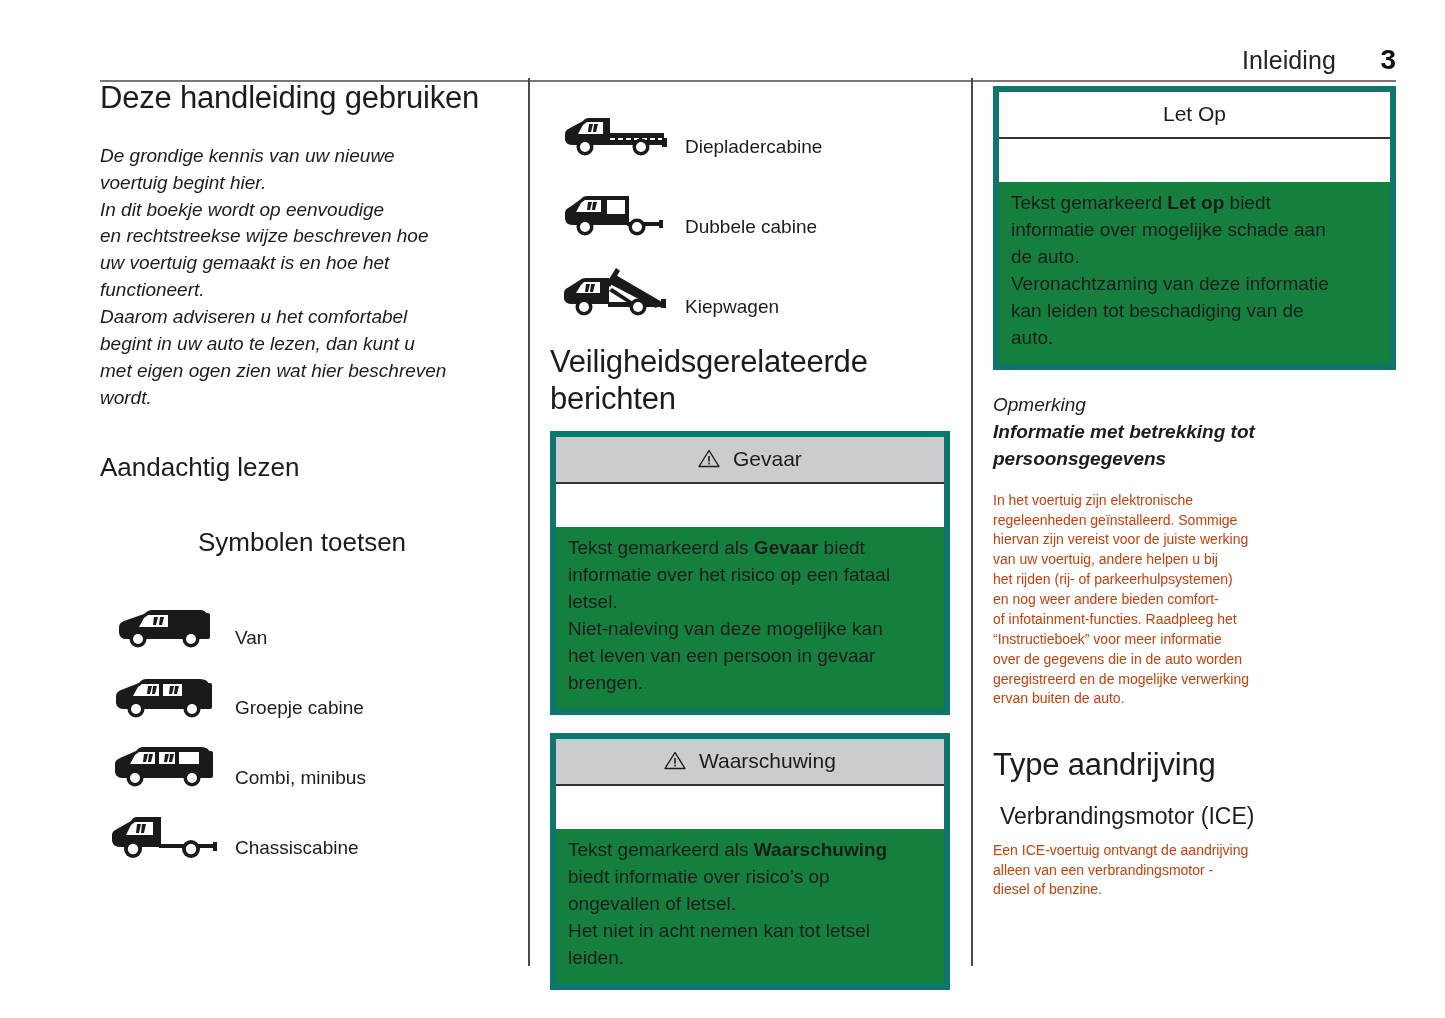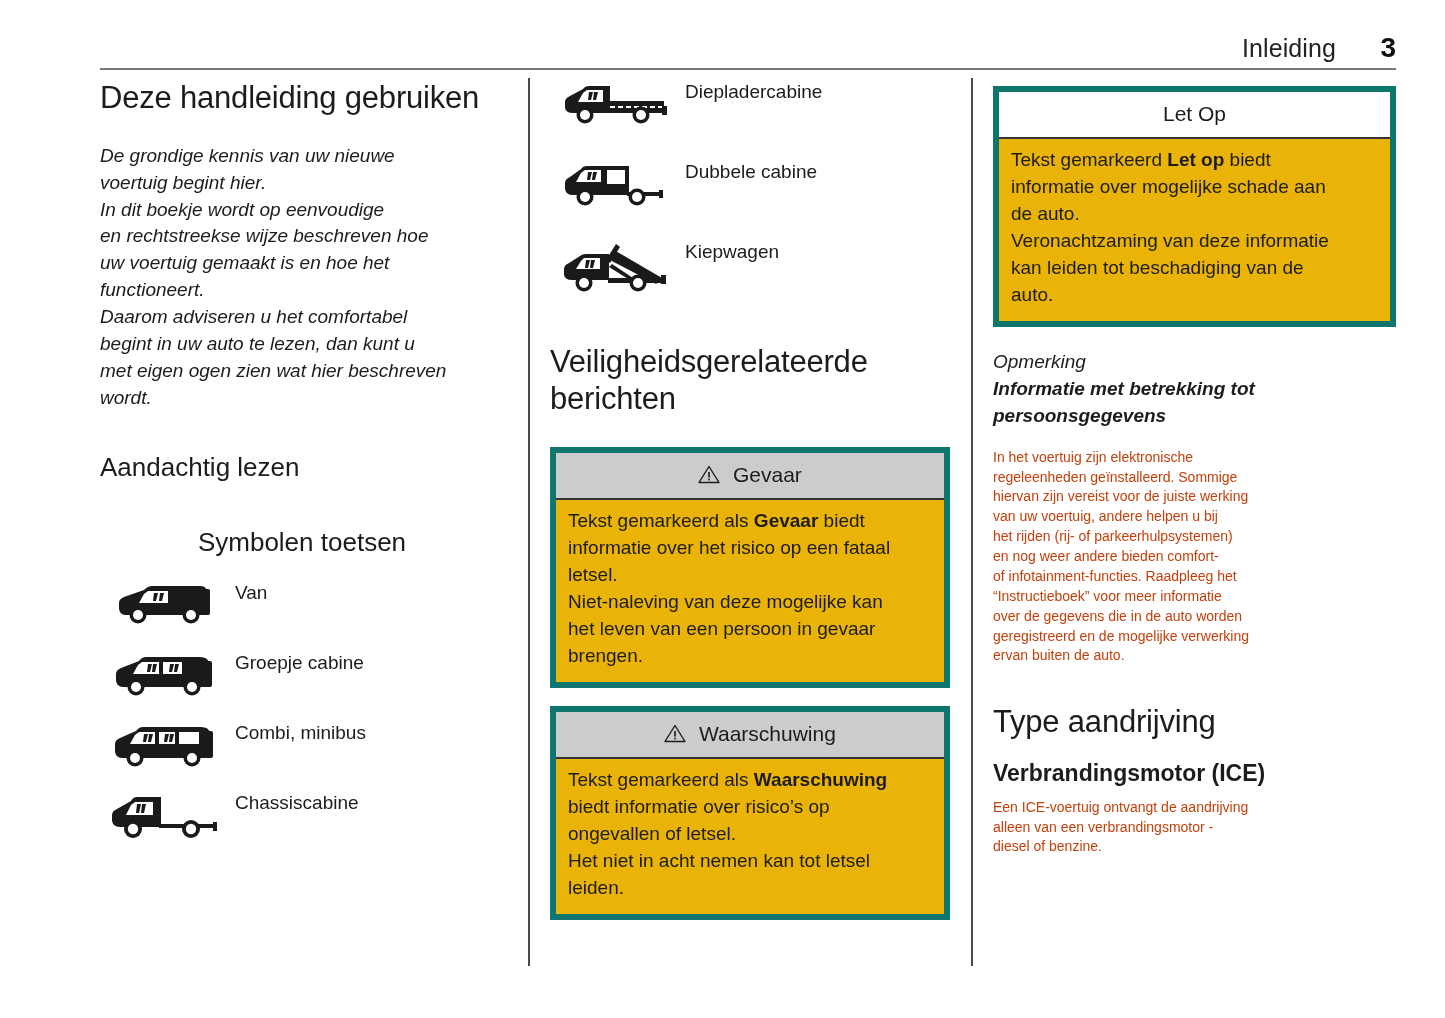--- a/index.html
+++ b/index.html
@@ -21,21 +21,21 @@
     position: absolute;
     left: 0; top: 0;
     width: 1445px;
     height: 1018px;
   }
 
   
   #header {
     position: absolute;
     left: 100px;
-    top: 34px;
+    top: 46px;
     width: 1296px;
     height: 36px;
     text-decoration: underline;
   }
   #header .hdr-line {
     position: absolute;
     left: 0;
     top: 34px;
     width: 1296px;
     height: 2px;
@@ -90,23 +90,23 @@
   }
   h2.h-sub {
     font-size: 26px;
     font-weight: normal;
     line-height: 1.2;
     margin: 0 0 14px 0;
     color: #1c1c1c;
   }
   h3.h-small {
     font-size: 21px;
-    font-weight: bold;
+    font-weight: normal;
     line-height: 1.25;
-    margin: 0 0 8px 0;
+    margin: 0 0 8px 7px;
     color: #1c1c1c;
   }
 
   
   p.body-text {
     font-size: 14px;
     line-height: 1.42;
     margin: 0;
     color: #c2410c;
   }
@@ -114,21 +114,21 @@
     font-size: 19px;
     line-height: 1.42;
     margin: 0;
     font-style: italic;
     color: #1c1c1c;
   }
 
   
   .sym-row {
     display: flex;
-    align-items: flex-start;
+    align-items: flex-end;
     height: 70px;
   }
   .sym-icon {
     width: 135px;
     flex: 0 0 135px;
     display: flex;
     align-items: center;
     justify-content: center;
   }
   .sym-label {
@@ -152,21 +152,22 @@
   }
   .notice-head.grey { background: #cccccc; }
   .notice-head.plain { background: #ffffff; }
   .notice-head .tri {
     display: inline-block;
     vertical-align: -2px;
     margin-right: 7px;
   }
   .notice-body {
     padding: 8px 12px 12px 12px;
-    background: #eab308;
+    background: #15803d;
+    margin-top: 43px;
   }
   .notice-body p {
     font-size: 19px;
     line-height: 1.42;
     margin: 0;
     color: #1c1c1c;
   }
   .notice-body b { font-weight: bold; }
 
   .note-block p { font-size: 19px; line-height: 1.42; margin: 0; color:#1c1c1c;font-style:italic; }
@@ -375,21 +376,21 @@
           </g>
           <circle cx="22" cy="43" r="8.5" fill="#1a1a1a"></circle>
           <circle cx="22" cy="43" r="5" fill="#ffffff"></circle>
           <circle cx="76" cy="43" r="8.5" fill="#1a1a1a"></circle>
           <circle cx="76" cy="43" r="5" fill="#ffffff"></circle>
         </svg>
       </div>
       <div class="sym-label">Kiepwagen</div>
     </div>
 
-    <h1 class="h-main" style="margin-top:24px; margin-bottom:30px;">Veiligheidsgerelateerde berichten</h1>
+    <h1 class="h-main" style="margin-top:24px; margin-bottom:14px;">Veiligheidsgerelateerde berichten</h1>
 
     <div class="notice-box">
       <div class="notice-head grey">
         <span class="tri">
           <svg width="22" height="19" viewBox="0 0 22 19" aria-hidden="true">
             <path d="M11 1.5 L21 17.5 L1 17.5 Z" fill="none" stroke="#1c1c1c" stroke-width="1.4" stroke-linejoin="round"></path>
             <rect x="10.2" y="7" width="1.6" height="5.6" fill="#1c1c1c"></rect>
             <rect x="10.2" y="13.7" width="1.6" height="1.7" fill="#1c1c1c"></rect>
           </svg>
         </span>

